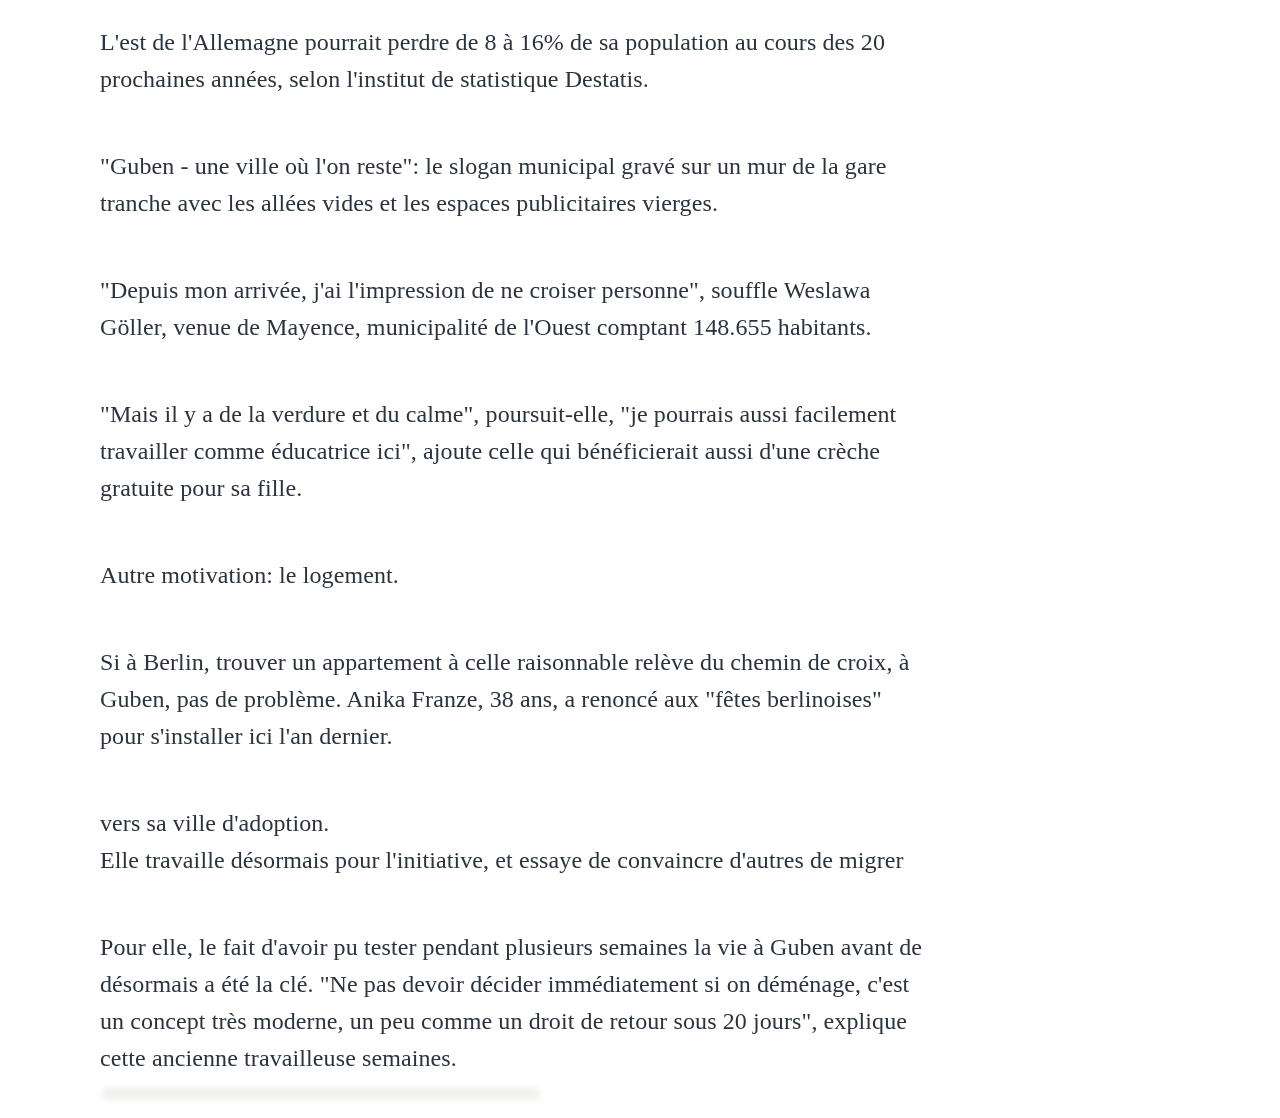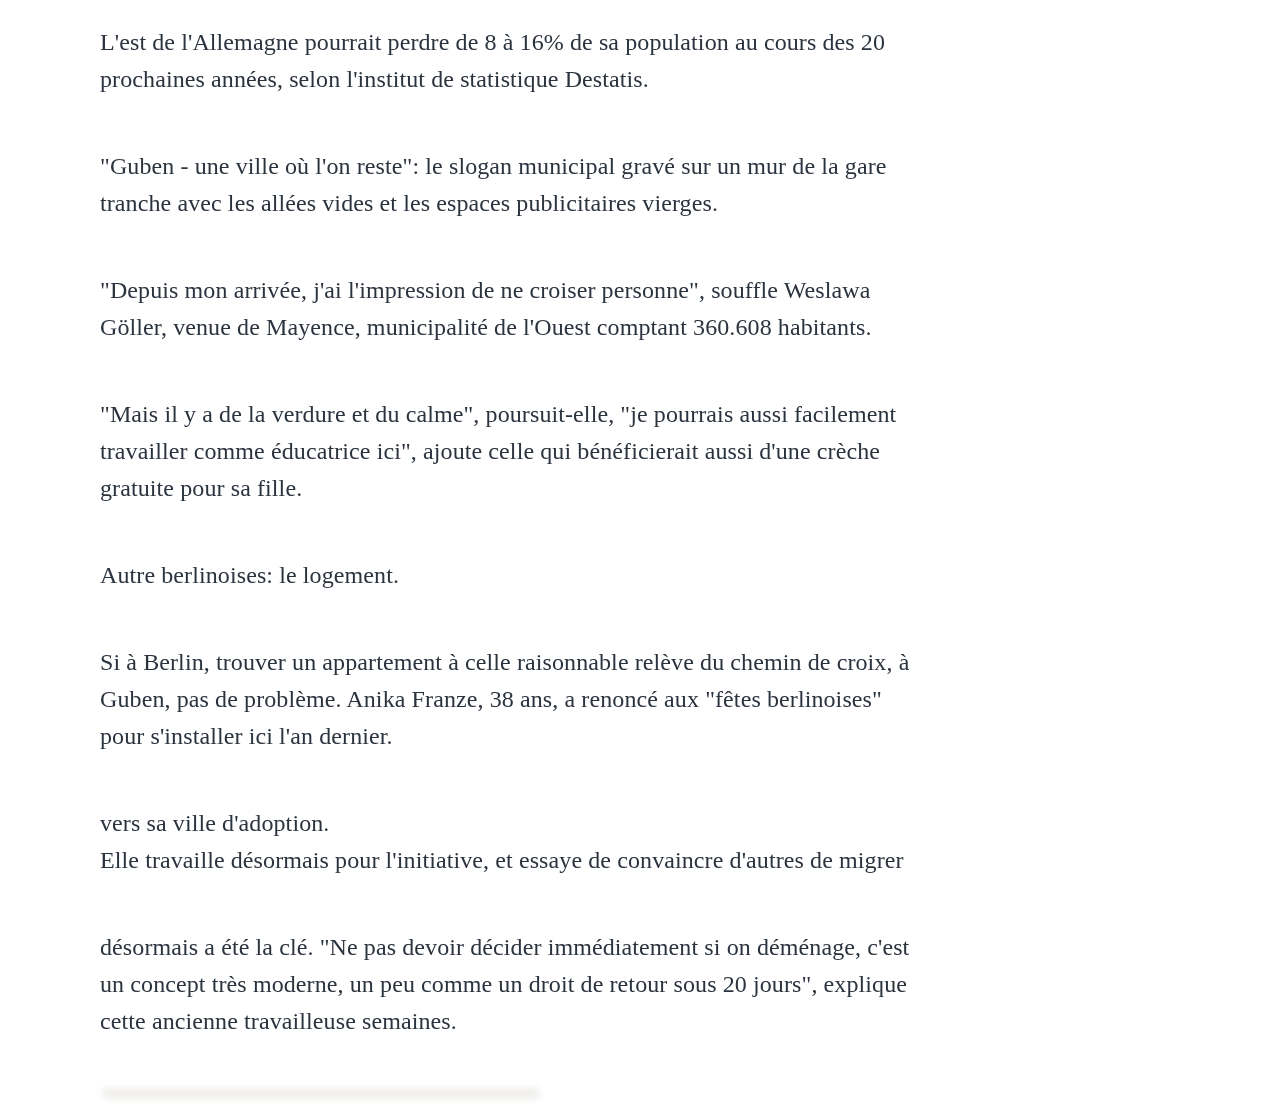--- a/index.html
+++ b/index.html
@@ -54,45 +54,46 @@
       <div class="line">prochaines années, selon l'institut de statistique Destatis.</div>
     </div>
 
     <div class="paragraph">
       <div class="line">"Guben - une ville où l'on reste": le slogan municipal gravé sur un mur de la gare</div>
       <div class="line">tranche avec les allées vides et les espaces publicitaires vierges.</div>
     </div>
 
     <div class="paragraph">
       <div class="line">"Depuis mon arrivée, j'ai l'impression de ne croiser personne", souffle Weslawa</div>
-      <div class="line">Göller, venue de Mayence, municipalité de l'Ouest comptant 360.608 habitants.</div>
+      <div class="line">Göller, venue de Mayence, municipalité de l'Ouest comptant 148.655 habitants.</div>
     </div>
 
     <div class="paragraph">
       <div class="line">"Mais il y a de la verdure et du calme", poursuit-elle, "je pourrais aussi facilement</div>
       <div class="line">travailler comme éducatrice ici", ajoute celle qui bénéficierait aussi d'une crèche</div>
       <div class="line">gratuite pour sa fille.</div>
     </div>
 
     <div class="paragraph">
-      <div class="line">Autre berlinoises: le logement.</div>
+      <div class="line">Autre motivation: le logement.</div>
     </div>
 
     <div class="paragraph">
       <div class="line">Si à Berlin, trouver un appartement à celle raisonnable relève du chemin de croix, à</div>
       <div class="line">Guben, pas de problème. Anika Franze, 38 ans, a renoncé aux "fêtes berlinoises"</div>
       <div class="line">pour s'installer ici l'an dernier.</div>
     </div>
 
     <div class="paragraph">
       <div class="line">vers sa ville d'adoption.</div>
       <div class="line">Elle travaille désormais pour l'initiative, et essaye de convaincre d'autres de migrer</div>
     </div>
 
     <div class="paragraph">
+      <div class="line">Pour elle, le fait d'avoir pu tester pendant plusieurs semaines la vie à Guben avant de</div>
       <div class="line">désormais a été la clé. "Ne pas devoir décider immédiatement si on déménage, c'est</div>
       <div class="line">un concept très moderne, un peu comme un droit de retour sous 20 jours", explique</div>
       <div class="line">cette ancienne travailleuse semaines.</div>
     </div>
 
   </div>
 
   <div class="clipped-remnant"></div>
 </div>
 

